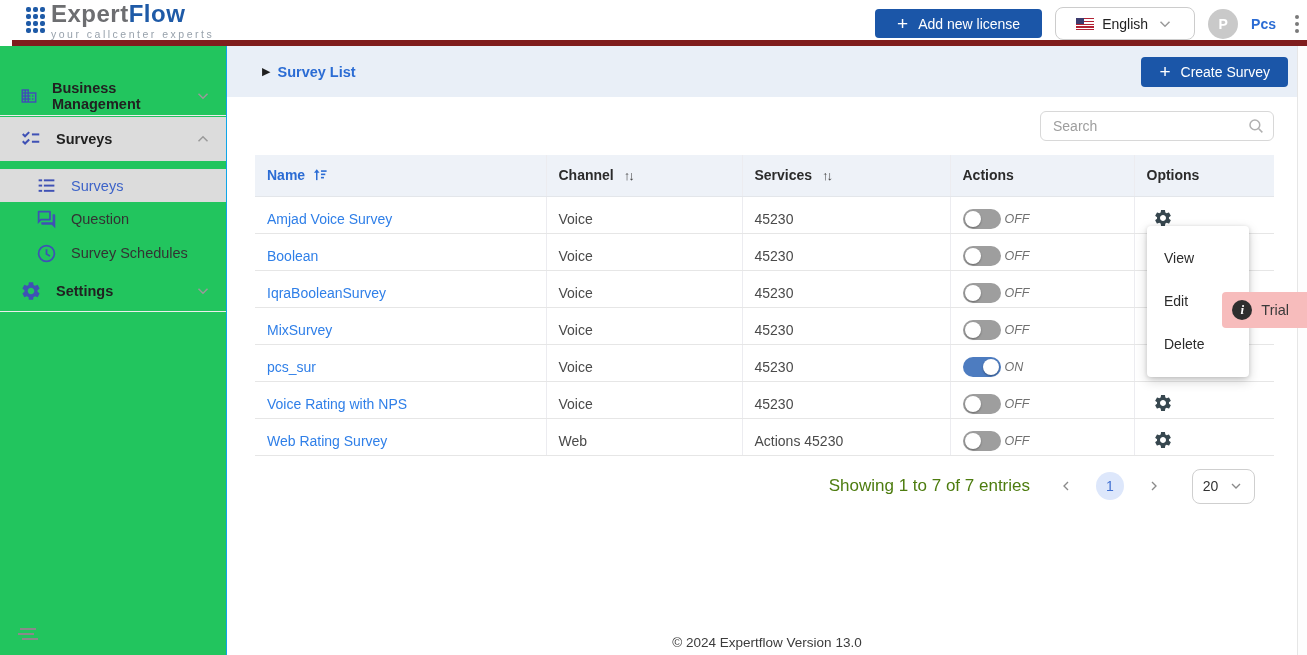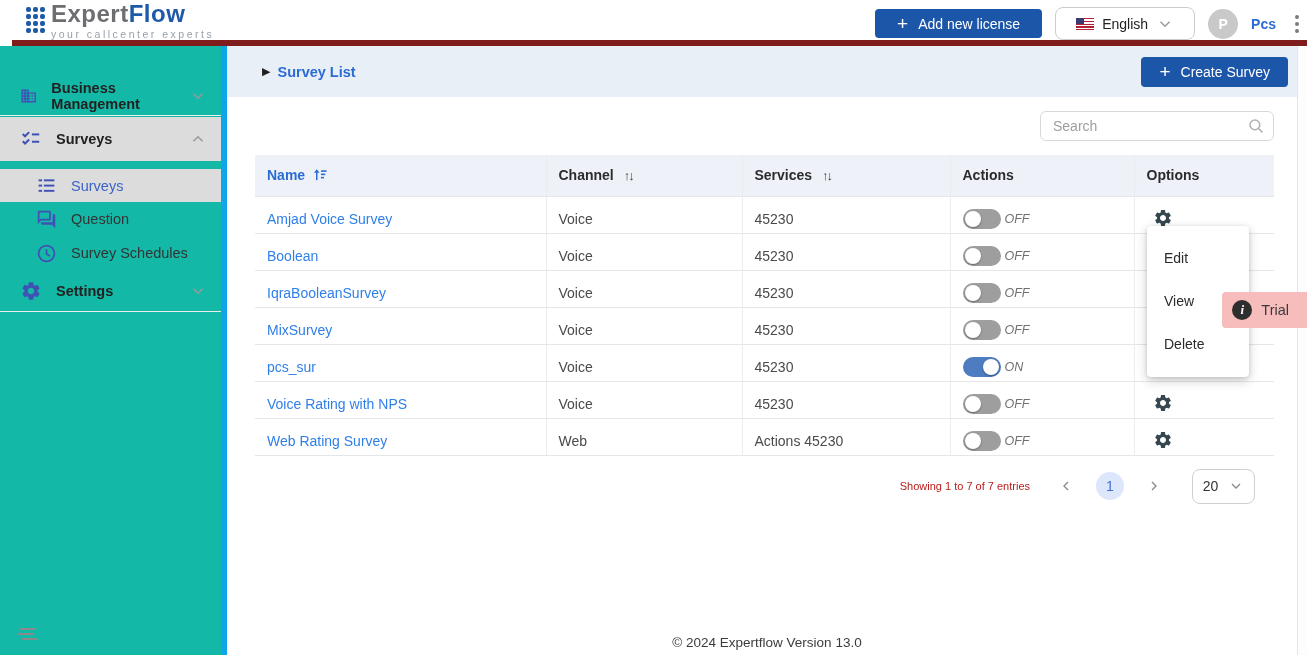--- a/index.html
+++ b/index.html
@@ -29,22 +29,22 @@
           background:repeating-linear-gradient(180deg,#b22234 0 1.4px,#fff 1.4px 2.8px); }
   .flag::after { content:""; position:absolute; left:0; top:0; width:8px; height:6.5px; background:#3c3b6e; }
   .lang-label { font-size:14px; color:#222; }
   .avatar { width:30px; height:30px; border-radius:50%; background:#c9c9c9; color:#fff;
             font-size:14px; font-weight:bold; display:flex; align-items:center; justify-content:center; }
   .user-name { color:#2b6cd4; font-weight:bold; font-size:14px; }
   .kebab { display:flex; flex-direction:column; gap:3px; padding:4px 6px; cursor:pointer; }
   .kebab i { width:4px; height:4px; border-radius:50%; background:#7a7a7a; }
 
   
-  .sidebar { position:absolute; left:0; top:46px; width:227px; height:609px; background:#14b8a6;
-             border-right:6px solid #0ea5e9; padding-top:30px; z-index:20; }
+  .sidebar { position:absolute; left:0; top:46px; width:227px; height:609px; background:#22c55e;
+             border-right:1px solid #0ea5e9; padding-top:30px; z-index:20; }
   .side-item { display:flex; align-items:center; gap:14px; height:40px; padding:0 14px 0 20px;
                cursor:pointer; }
   .side-item .lbl { font-size:14.5px; font-weight:bold; color:#212121; }
   .side-item .chev { margin-left:auto; display:flex; }
   .row-bm { border-bottom:1px solid #ededed; }
   .row-surveys { height:44px; background:#dcdcdc; margin-top:1px; }
   .side-sub { margin-top:8px; }
   .sub-item { display:flex; align-items:center; gap:14px; height:33px; padding-left:36px; cursor:pointer; }
   .sub-item .lbl { font-size:14.5px; color:#333; font-weight:normal; }
   .sub-item.active { background:#dcdcdc; }
@@ -92,21 +92,21 @@
   .toggle.on  { background:#4d7cc0; }
   .toggle .knob { position:absolute; top:2px; width:16px; height:16px; border-radius:50%;
                   background:#fff; box-shadow:0 1px 2px rgba(0,0,0,.35); }
   .toggle.off .knob { left:2px; } .toggle.on .knob { right:2px; }
   .tstate { font-size:12.5px; color:#6f6f6f; }
   .gear-btn { background:none; border:none; cursor:pointer; padding:2px 2px 0 6px; }
 
   
   .pagination { display:flex; align-items:center; justify-content:flex-end; gap:14px;
                 margin-top:13px; padding-right:52px; }
-  .pg-summary { font-size:11px; color:#b91c1c; margin-right:12px; }
+  .pg-summary { font-size:17px; color:#4d7c0f; margin-right:12px; }
   .pg-nav { background:none; border:none; cursor:pointer; display:flex; padding:2px; }
   .pg-page { width:28px; height:28px; border-radius:50%; background:#dde7fb; color:#3f6fd1;
              font-size:14px; display:flex; align-items:center; justify-content:center;
              border:none; cursor:pointer; margin:0 6px; }
   .pg-size { width:63px; height:35px; border:1px solid #cfcfcf; border-radius:8px; background:#fff;
              display:flex; align-items:center; justify-content:center; gap:10px; font-size:14px;
              color:#333; cursor:pointer; margin-left:14px; }
 
   .footer { position:absolute; left:0; right:0; bottom:5px; text-align:center;
             font-size:13.5px; color:#3c3c3c; }
@@ -458,22 +458,22 @@
       <svg width="16" height="16" viewBox="0 0 24 24">
           <polyline points="6 9 12 15 18 9" fill="none" stroke="#8a8a8a" stroke-width="2"></polyline>
         </svg>
     </div>
   </div>
 
   <div class="footer">© 2024 Expertflow Version 13.0</div>
 </main>
 
 <div class="options-menu">
+  <div class="menu-item">View</div>
   <div class="menu-item">Edit</div>
-  <div class="menu-item">View</div>
   <div class="menu-item">Delete</div>
 </div>
 
 <div class="scroll-strip"></div>
 
 <div class="trial-badge">
   <span class="info-circle">i</span>
   <span class="trial-label">Trial</span>
 </div>
 

